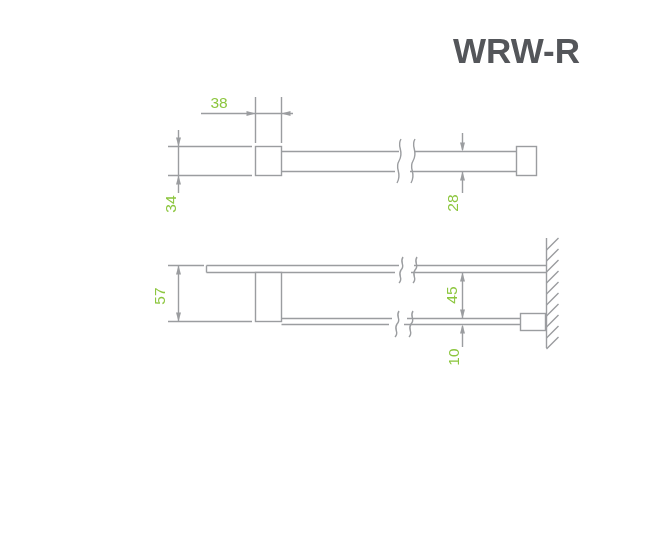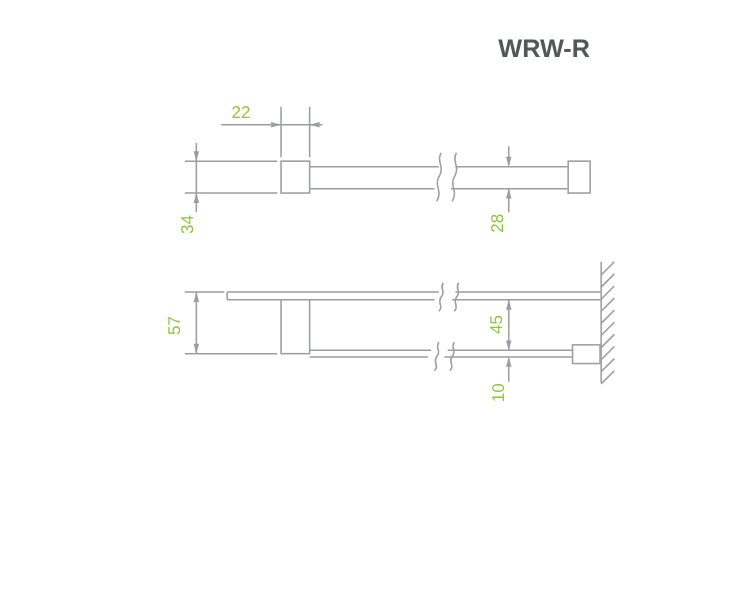--- a/index.html
+++ b/index.html
@@ -14,21 +14,21 @@
     width: 671px;
     height: 541px;
     background: var(--background);
     font-family: "Liberation Sans", sans-serif;
     overflow: hidden;
   }
   .title {
     position: absolute;
     left: 453px;
     top: 31px;
-    font-size: 23px;
+    font-size: 35px;
     font-weight: bold;
     color: var(--title);
     white-space: nowrap;
   }
   .dim {
     position: absolute;
     font-size: 15.5px;
     color: var(--dimension);
     transform: translate(-50%, -50%);
     white-space: nowrap;
@@ -39,21 +39,21 @@
   .shape { stroke: var(--line); stroke-width: 1.4; fill: #ffffff; }
   .fl { fill: var(--line); stroke: none; }
 </style>
 </head>
 <body>
 
 <div class="canvas">
 
   <span class="title">WRW-R</span>
 
-  <span class="dim" style="left:219px; top:103px;">22</span>
+  <span class="dim" style="left:219px; top:103px;">38</span>
   <span class="dim rot" style="left:171px; top:204px;">34</span>
   <span class="dim rot" style="left:453px; top:203px;">28</span>
   <span class="dim rot" style="left:160px; top:296px;">57</span>
   <span class="dim rot" style="left:452px; top:295px;">45</span>
   <span class="dim rot" style="left:454px; top:357px;">10</span>
 
   <svg class="drawing" width="671" height="541" viewBox="0 0 671 541">
 
     <g>
 

